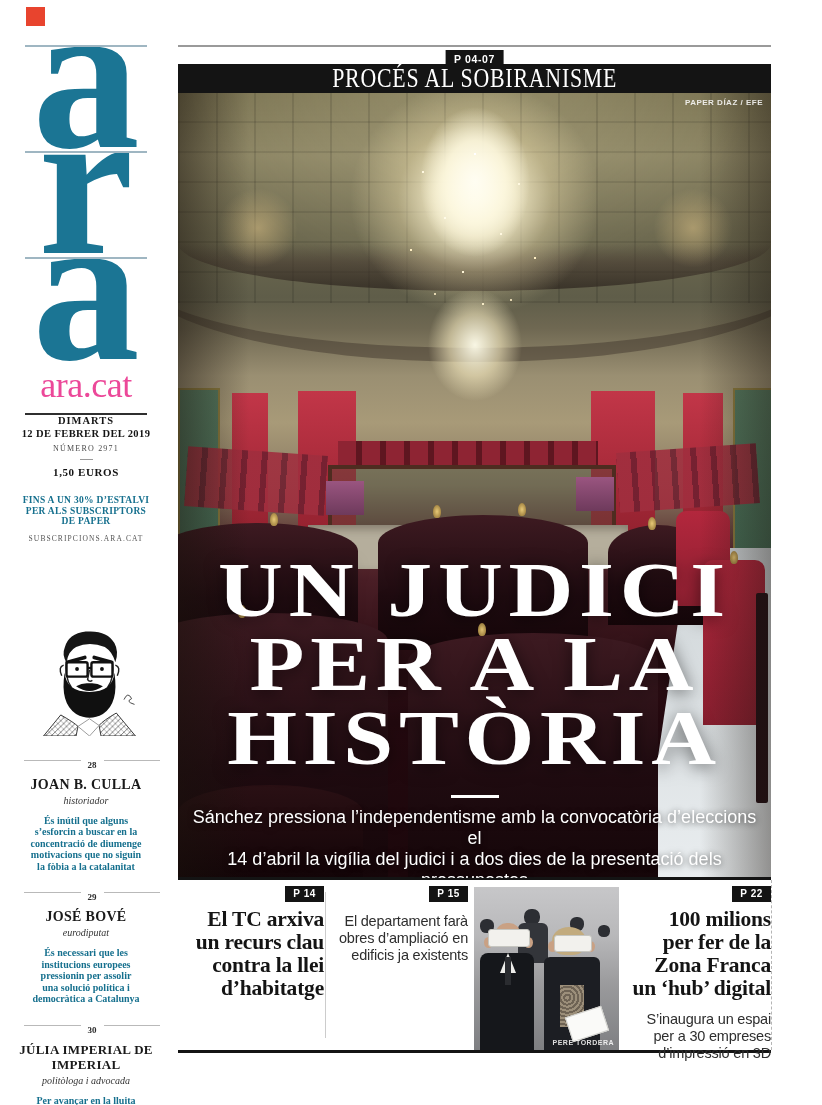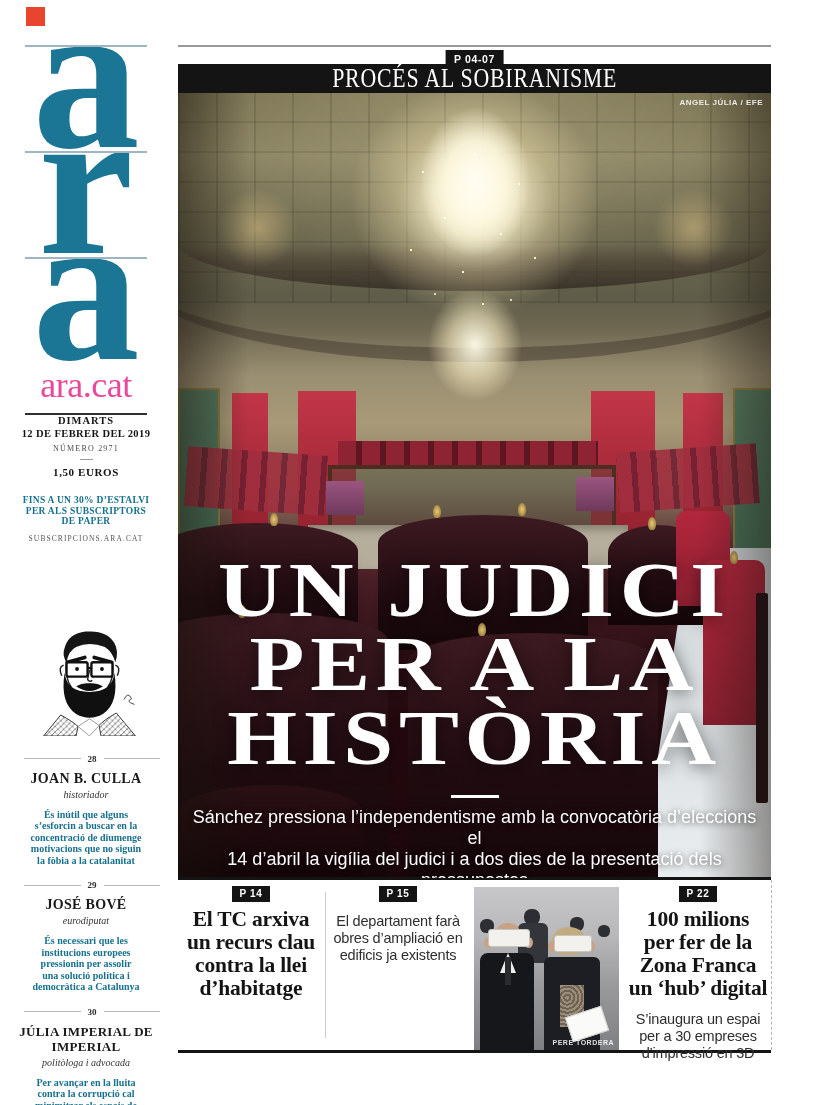--- a/index.html
+++ b/index.html
@@ -18,21 +18,21 @@
   .site{font-weight:400;font-size:36px;letter-spacing:-.5px;color:#ec4899;margin-top:1px;width:122px;margin-left:15px;}
   .masthead-rule{height:2px;background:#2f2f2f;width:122px;margin:7px 0 0 15px;}
   .day{font-weight:700;font-size:10.5px;letter-spacing:1px;color:#141414;}
   .date{font-weight:700;font-size:10.5px;letter-spacing:.4px;color:#141414;margin-top:2px;}
   .issue{font-size:8px;letter-spacing:1.2px;color:#4a4a4a;margin-top:5px;}
   .mini-rule{width:13px;height:1px;background:#9a9a9a;margin:6px auto 0;}
   .price{font-weight:700;font-size:11px;letter-spacing:.6px;color:#141414;margin-top:6px;}
   .promo{font-weight:700;font-size:9.5px;line-height:10.5px;color:#16708e;letter-spacing:.3px;margin-top:17px;}
   .subs{font-size:7.5px;letter-spacing:1.1px;color:#555;margin-top:7px;}
   .caricature{width:115px;margin:80px 0 0 22px;}
-  .col-div{display:flex;align-items:center;margin:14px 2px 0 14px;}
+  .col-div{display:flex;margin:20px 2px 0 14px;}
   .col-div .ln{flex:1;height:1px;background:#b9b9b9;}
   .col-num{font-weight:700;font-size:9px;color:#2a2a2a;padding:0 7px;}
   .col-name{font-weight:700;font-size:14px;line-height:15px;letter-spacing:.3px;color:#1a1a1a;margin-top:7px;}
   .col-name.small{font-size:13px;}
   .col-role{font-style:italic;font-size:10px;color:#333;margin-top:3px;}
   .col-quote{font-weight:700;font-size:10px;line-height:11.5px;color:#16708e;margin-top:9px;}
 
   
   .main{position:absolute;left:178px;top:45px;width:593px;}
   .top-rule{height:2px;background:#9a9a9a;}
@@ -93,21 +93,21 @@
       font-weight:700;font-size:78px;line-height:74px;letter-spacing:5px;transform:scaleX(1.15);
       text-shadow:0 3px 16px rgba(0,0,0,.55);}
   .hl-rule{position:absolute;z-index:6;left:50%;margin-left:-24px;top:702px;width:48px;height:3px;background:#fff;}
   .deck{position:absolute;z-index:6;left:50%;transform:translateX(-50%);top:714px;width:578px;margin:0;
       text-align:center;color:#fff;font:400 18px/21px "Liberation Sans",sans-serif;
       text-shadow:0 1px 6px rgba(0,0,0,.65);}
 
   
   .bottom{position:absolute;left:0;top:832px;width:593px;height:170px;background:#fff;
           border-top:3px solid #141414;border-bottom:3px solid #141414;}
-  .story{position:absolute;top:0;text-align:center;}
+  .story{position:absolute;top:0;text-align:right;}
   .s1{left:0;width:146px;} .s2{left:150px;width:140px;} .s3{left:447px;width:146px;}
   .vline{position:absolute;left:147px;top:12px;height:146px;width:1px;background:#ccc;}
   .dashed-edge{position:absolute;right:-1px;top:0;bottom:0;width:0;border-right:1px dashed #b5b5b5;}
   .story-tag{display:inline-block;background:#141414;color:#fff;font:700 10px/1 "Liberation Sans",sans-serif;
       letter-spacing:.6px;padding:3px 8px;margin-top:6px;}
   .story-h{margin:6px 0 0;font-weight:700;font-size:21.5px;line-height:23px;letter-spacing:-.2px;color:#141414;}
   .story-d{margin:11px 0 0;font:400 14.5px/17px "Liberation Sans",sans-serif;letter-spacing:-.2px;color:#2e2e2e;}
 
   
   .vr-photo{position:absolute;left:296px;top:7px;width:145px;height:163px;overflow:hidden;
@@ -273,21 +273,21 @@
       <div class="bench" style="left:0px;top:692px;width:185px;height:95px;background:linear-gradient(180deg,#2a1014,#120407);"></div>
       <div class="finial" style="left:92px;top:420px;"></div>
       <div class="finial" style="left:255px;top:412px;"></div>
       <div class="finial" style="left:340px;top:410px;"></div>
       <div class="finial" style="left:470px;top:424px;"></div>
       <div class="finial" style="left:60px;top:512px;"></div>
       <div class="finial" style="left:300px;top:530px;"></div>
       <div class="finial" style="left:552px;top:458px;"></div>
       <div class="ph-vig"></div>
 
-      <span class="credit lead">ANGEL JÚLIA / EFE</span>
+      <span class="credit lead">PAPER DÍAZ / EFE</span>
       <h1 class="headline pre">UN JUDICI
 PER A LA
 HISTÒRIA</h1>
       <div class="hl-rule"></div>
       <p class="deck pre">Sánchez pressiona l’independentisme amb la convocatòria d’eleccions el
 14 d’abril la vigília del judici i a dos dies de la presentació dels pressupostos</p>
     </div>
 
     <section class="bottom">
       <article class="story s1">

